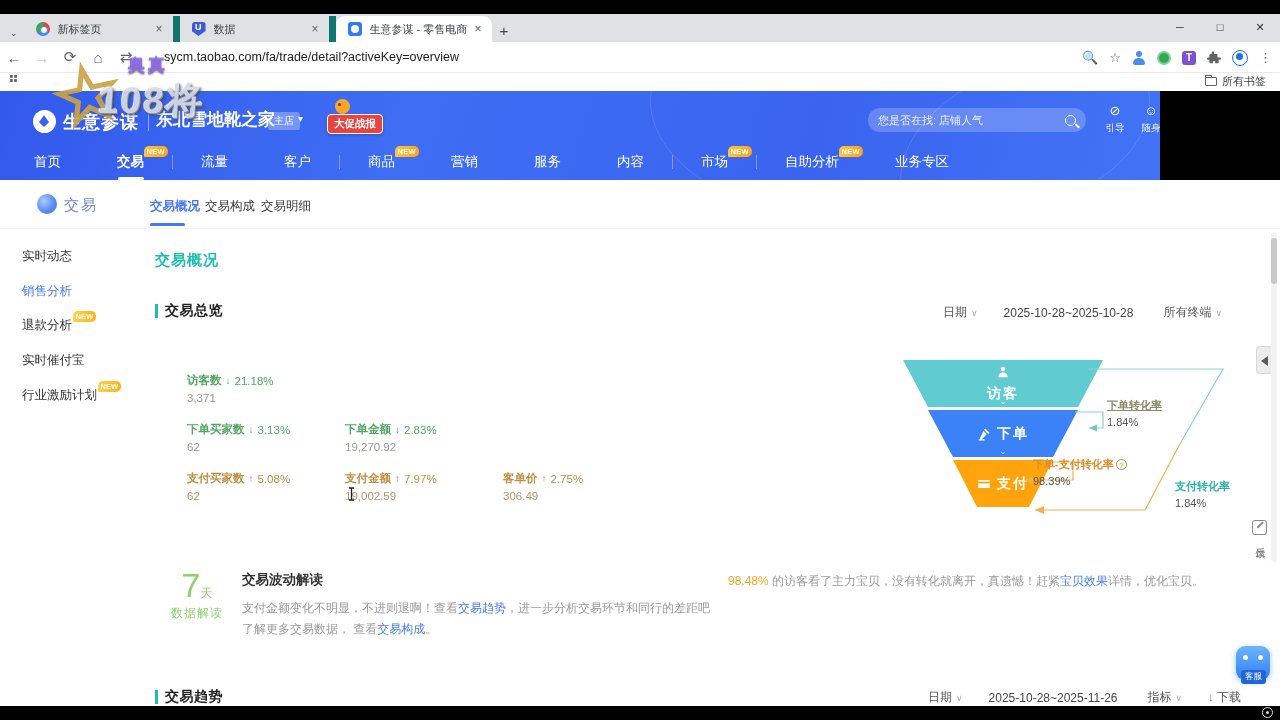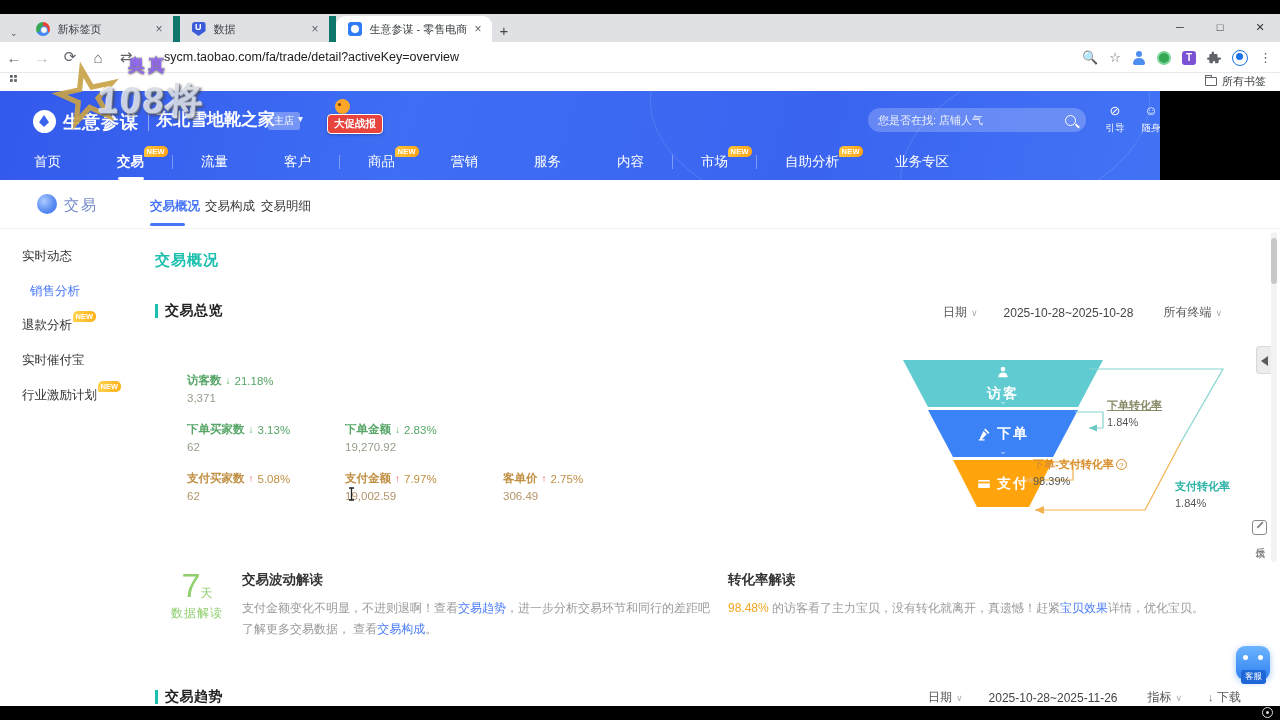--- a/index.html
+++ b/index.html
@@ -311,21 +311,21 @@
   <div class="abs subnav">
     <div class="module-ico"></div>
     <div class="module-title">交易</div>
     <span class="sub-tab active" style="left:150px;">交易概况</span>
     <span class="sub-tab" style="left:205px;">交易构成</span>
     <span class="sub-tab" style="left:261px;">交易明细</span>
     <div class="sub-underline"></div>
   </div>
 
   <div class="abs side-item" style="top:248px;">实时动态</div>
-  <div class="abs side-item active" style="top:283px;margin-left:8px;">销售分析</div>
+  <div class="abs side-item active" style="top:283px;">销售分析</div>
   <div class="abs side-item" style="top:317px;"><span>退款分析</span><span class="side-new">NEW</span></div>
   <div class="abs side-item" style="top:352px;">实时催付宝</div>
   <div class="abs side-item" style="top:387px;"><span>行业激励计划</span><span class="side-new">NEW</span></div>
 
   <div class="abs page-title">交易概况</div>
 
   <div class="section-hd" style="left:155px; top:302px;">
     <span class="section-bar"></span>
     <span class="section-txt">交易总览</span>
   </div>
@@ -444,21 +444,20 @@
     <div class="d-cap">数据解读</div>
   </div>
 
   <div class="insight-col" style="left:242px; top:571px;">
     <div class="insight-title">交易波动解读</div>
     <div class="insight-line"><span>支付金额变化不明显，不进则退啊！查看</span><span class="lnk">交易趋势</span><span>，进一步分析交易环节和同行的差距吧</span></div>
     <div class="insight-line"><span>了解更多交易数据， 查看</span><span class="lnk">交易构成</span><span>。</span></div>
   </div>
 
   <div class="insight-col" style="left:728px; top:571px;">
-    <div class="insight-title">转化率解读</div>
     <div class="insight-line"><span class="hl-orange">98.48%</span><span> 的访客看了主力宝贝，没有转化就离开，真遗憾！赶紧</span><span class="lnk">宝贝效果</span><span>详情，优化宝贝。</span></div>
   </div>
 
   <div class="section-hd" style="left:155px; top:688px;">
     <span class="section-bar"></span>
     <span class="section-txt">交易趋势</span>
   </div>
   <div class="filter-row abs trend-filter">
     <span class="sel"><span>日期</span><span class="chev">∨</span></span>
     <span class="range">2025-10-28~2025-11-26</span>

